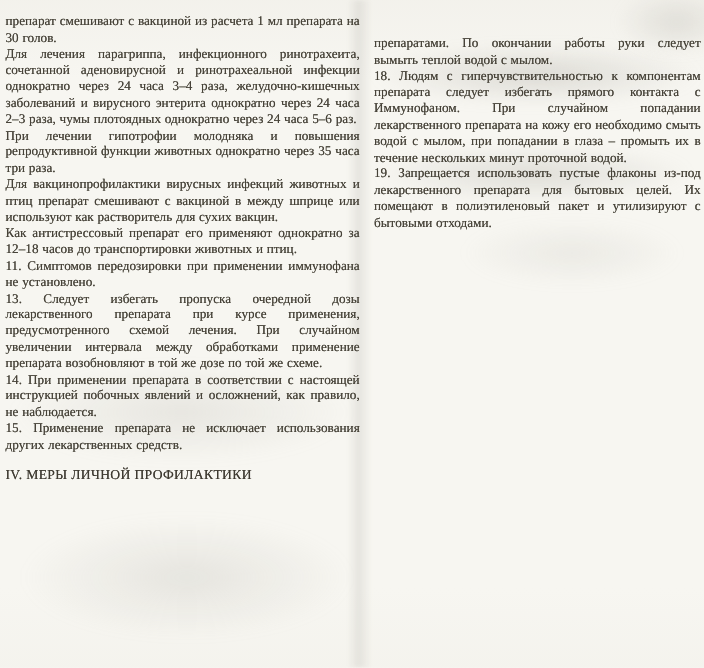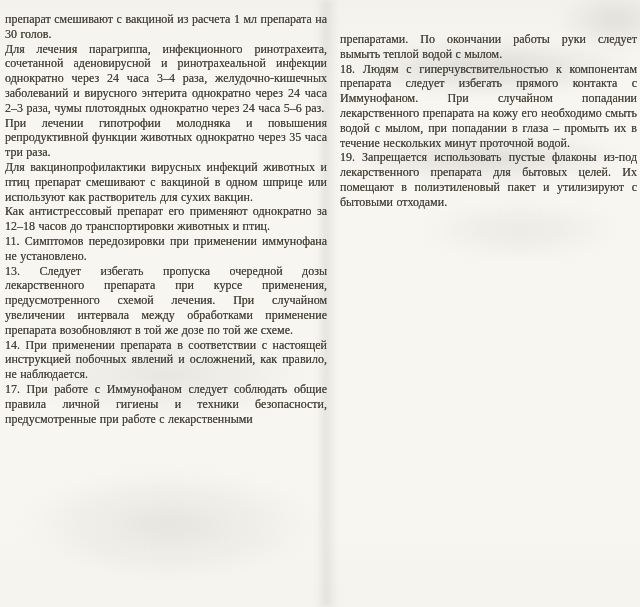--- a/index.html
+++ b/index.html
@@ -91,26 +91,27 @@
 <div class="blotch b4"></div>
 <div class="blotch b5"></div>
 <div class="blotch b6"></div>
 
 <div class="scan-page">
   <div class="columns">
     <div class="col col-left">
         <p>препарат смешивают с вакциной из расчета 1 мл препарата на 30 голов.</p>
         <p>Для лечения парагриппа, инфекционного ринотрахеита, сочетанной аденовирусной и ринотрахеальной инфекции однократно через 24 часа 3–4 раза, желудочно-кишечных заболеваний и вирусного энтерита однократно через 24 часа 2–3 раза, чумы плотоядных однократно через 24 часа 5–6 раз.</p>
         <p>При лечении гипотрофии молодняка и повышения репродуктивной функции животных однократно через 35 часа три раза.</p>
-        <p>Для вакцинопрофилактики вирусных инфекций животных и птиц препарат смешивают с вакциной в одном шприце или используют как растворитель для сухих вакцин.</p>
+        <p>Для вакцинопрофилактики вирусных инфекций животных и птиц препарат смешивают с вакциной в между шприце или используют как растворитель для сухих вакцин.</p>
         <p>Как антистрессовый препарат его применяют однократно за 12–18 часов до транспортировки животных и птиц.</p>
         <p>11. Симптомов передозировки при применении иммунофана не установлено.</p>
         <p>13. Следует избегать пропуска очередной дозы лекарственного препарата при курсе применения, предусмотренного схемой лечения. При случайном увеличении интервала между обработками применение препарата возобновляют в той же дозе по той же схеме.</p>
         <p>14. При применении препарата в соответствии с настоящей инструкцией побочных явлений и осложнений, как правило, не наблюдается.</p>
-        <p>17. При работе с Иммунофаном следует соблюдать общие правила личной гигиены и техники безопасности, предусмотренные при работе с лекарственными</p>
+        <p>15. Применение препарата не исключает использования других лекарственных средств.</p>
+        <h2>IV. МЕРЫ ЛИЧНОЙ ПРОФИЛАКТИКИ</h2>
       </div>
     <div class="col col-right">
         <p>препаратами. По окончании работы руки следует вымыть теплой водой с мылом.</p>
         <p>18. Людям с гиперчувствительностью к компонентам препарата следует избегать прямого контакта с Иммунофаном. При случайном попадании лекарственного препарата на кожу его необходимо смыть водой с мылом, при попадании в глаза – промыть их в течение нескольких минут проточной водой.</p>
         <p>19. Запрещается использовать пустые флаконы из-под лекарственного препарата для бытовых целей. Их помещают в полиэтиленовый пакет и утилизируют с бытовыми отходами.</p>
       </div>
   </div>
 </div>
 
 </body></html>

